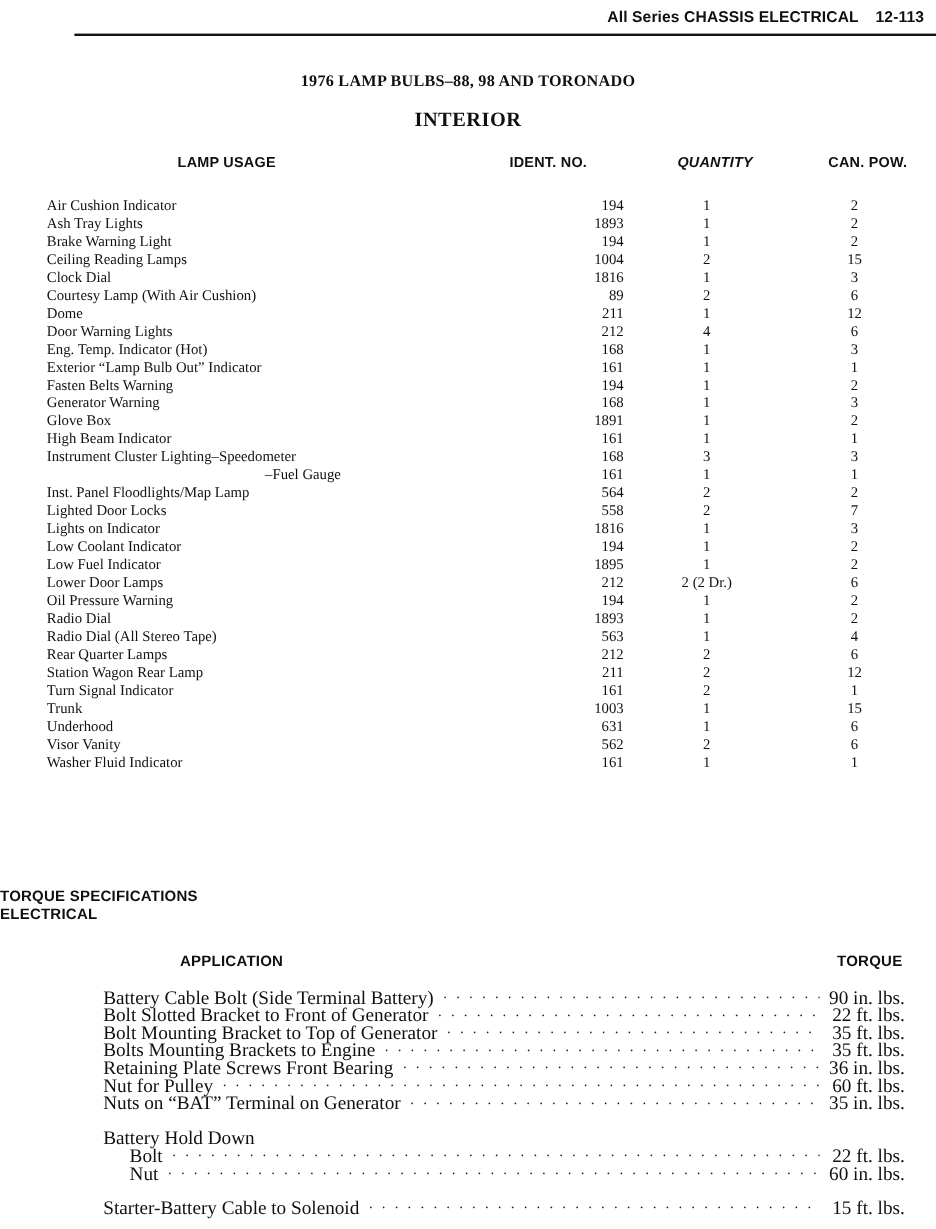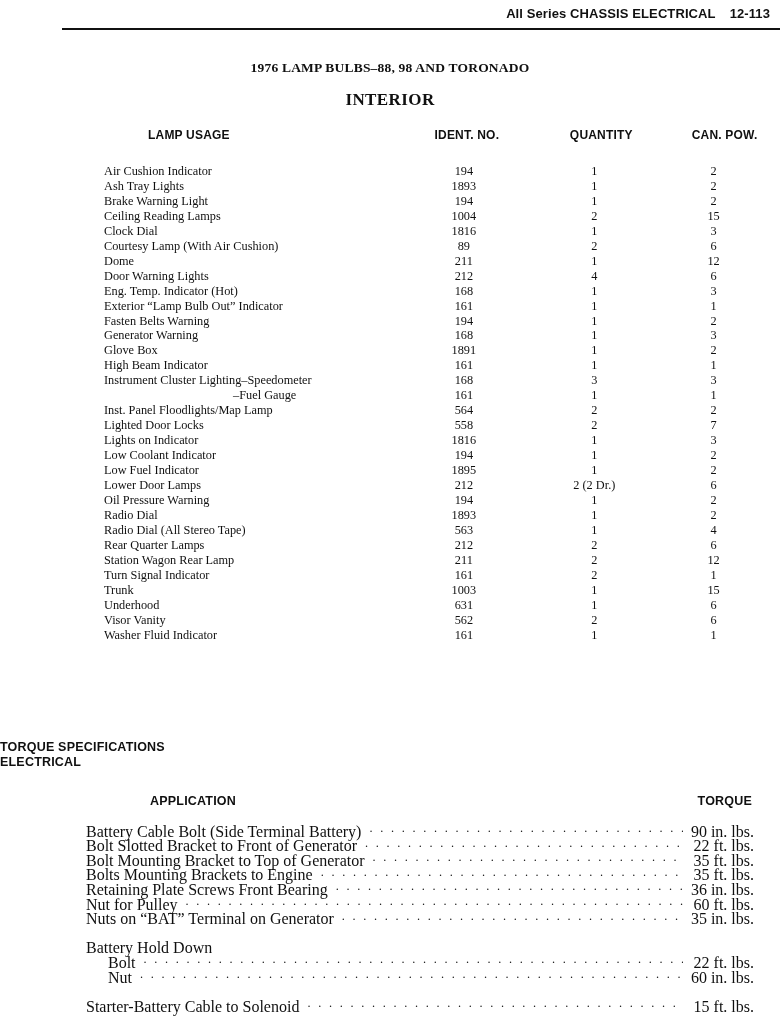--- a/index.html
+++ b/index.html
@@ -82,32 +82,32 @@
   .lamp-table th {
     font-family: "Liberation Sans", "DejaVu Sans", sans-serif;
     font-weight: bold;
     font-size: 12px;
     letter-spacing: 0.2px;
     padding: 0 0 22px 0;
     white-space: nowrap;
   }
   .lamp-table th.c-usage   { width: 300px; text-align: left;   padding-left: 148px; }
   .lamp-table th.c-ident   { width: 170px; text-align: center; }
-  .lamp-table th.c-qty     { width: 175px; text-align: center; }
+  .lamp-table th.c-qty     { width: 175px; text-align: center; font-style: italic; }
   .lamp-table th.c-pow     { width: 135px; text-align: center; }
 
   .lamp-table td {
     padding: 0;
     height: 14.95px;
     line-height: 14.95px;
     vertical-align: top;
     white-space: nowrap;
   }
-  .lamp-table td.c-usage   { text-align: left;   padding-left: 104px; }
-  .lamp-table td.c-ident   { text-align: center; padding-right: 6px; }
+  .lamp-table td.c-usage   { text-align: left;   padding-left: 39px; }
+  .lamp-table td.c-ident   { text-align: right; padding-right: 6px; }
   .lamp-table td.c-qty     { text-align: center; padding-right: 14px; }
   .lamp-table td.c-pow     { text-align: center; padding-right: 22px; }
 
   .lamp-table tr.indented td.c-usage {
     padding-left: 86px;
     text-align: right;
     padding-right: 104px;
   }
 
   

